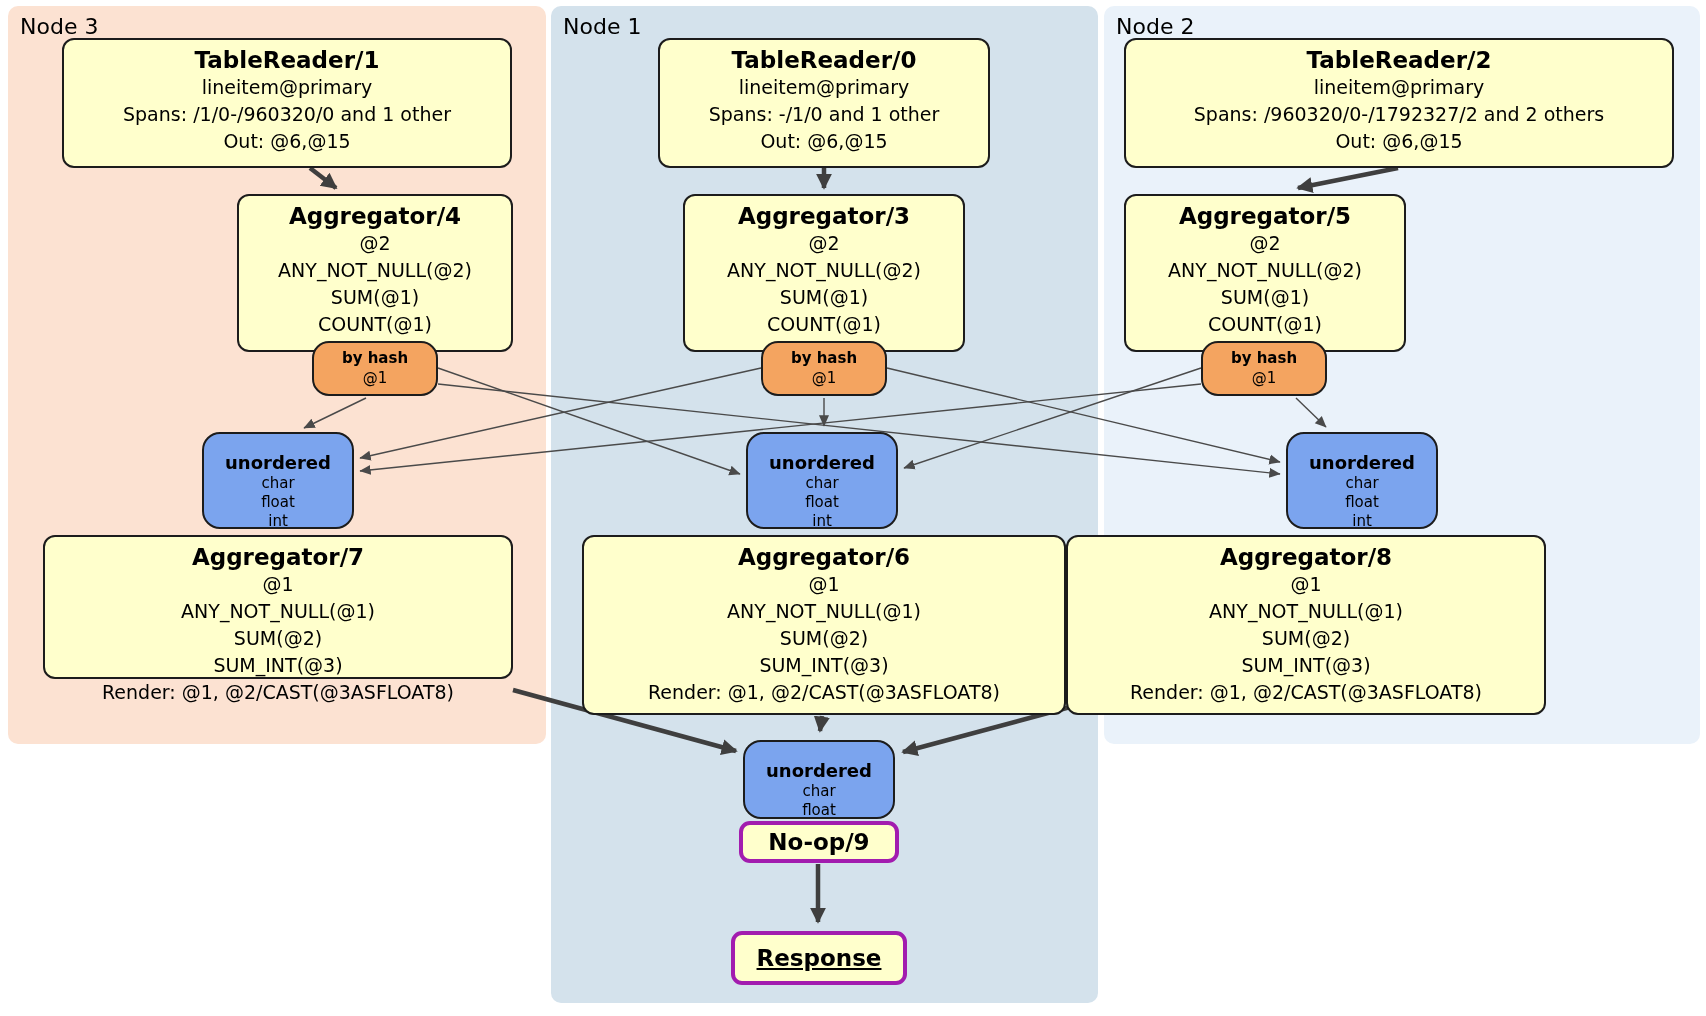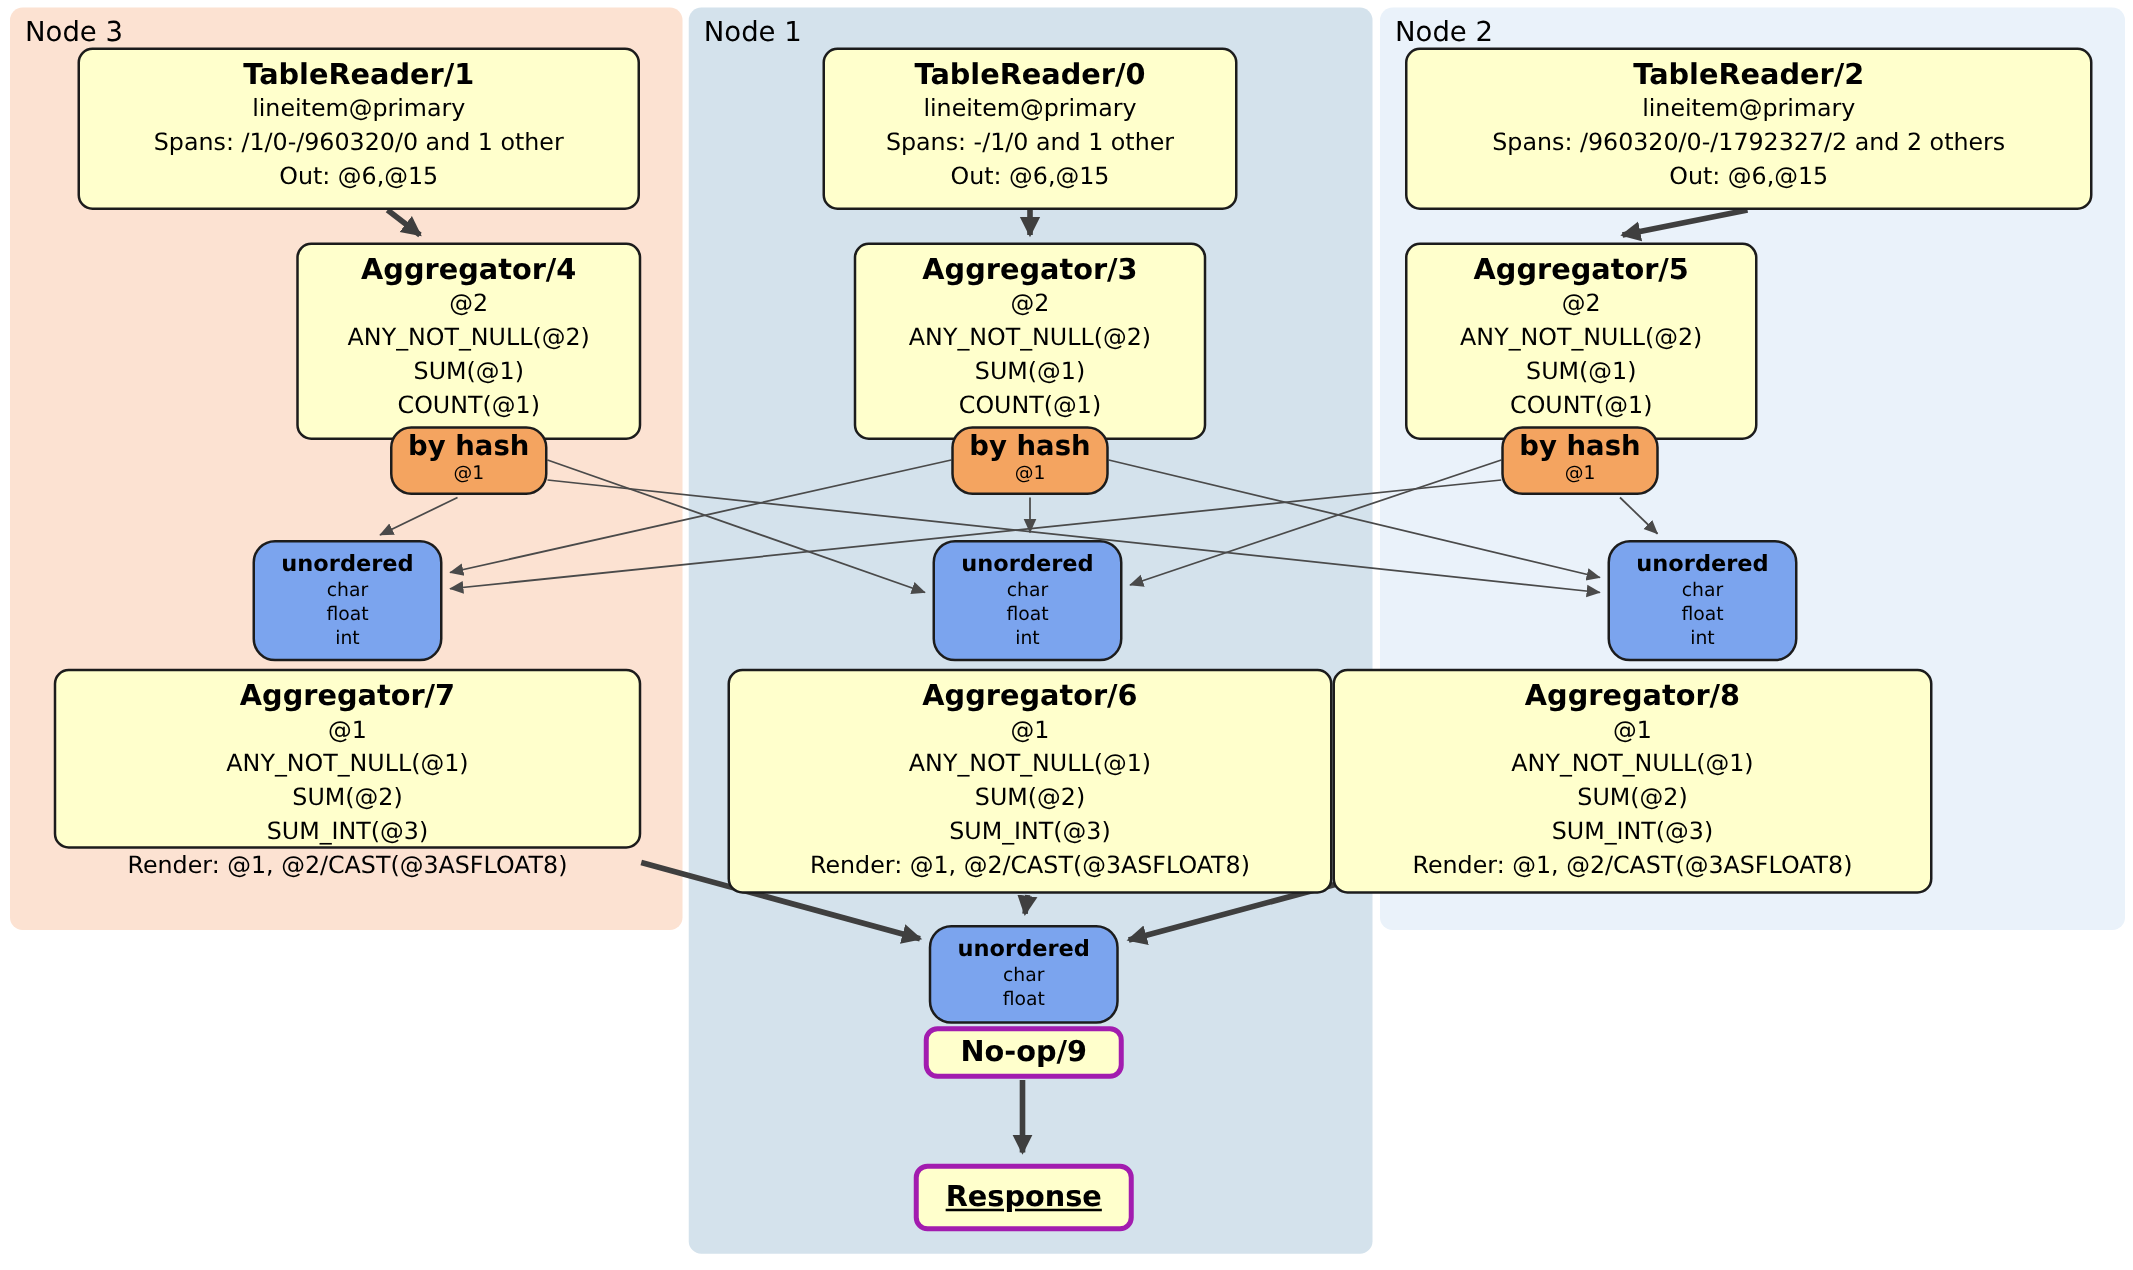--- a/index.html
+++ b/index.html
@@ -15,25 +15,25 @@
 
   #edges { position:absolute; left:0; top:0; z-index:5; }
 
   .box { position:absolute; background:#ffffcc; border:2px solid #1c1c1c; border-radius:12px;
          z-index:10; text-align:center; color:#000; box-sizing:border-box; padding-top:6px; }
   .box-title { font-size:23px; font-weight:bold; line-height:28px; white-space:nowrap; }
   .box-line  { font-size:19px; line-height:27px; white-space:nowrap; }
 
   .router { position:absolute; background:#f4a460; border:2px solid #1c1c1c; border-radius:17px;
             z-index:20; text-align:center; color:#000; box-sizing:border-box; padding-top:3px; }
-  .router-title { font-size:22px; font-weight:bold; line-height:24px; }
+  .router-title { font-size:15px; font-weight:bold; line-height:24px; }
   .router-detail { font-size:15px; line-height:17px; }
 
   .sync { position:absolute; background:#7ba4ee; border:2px solid #1c1c1c; border-radius:18px;
-          z-index:10; text-align:center; color:#000; box-sizing:border-box; padding-top:6px; }
+          z-index:10; text-align:center; color:#000; box-sizing:border-box; padding-top:17px; }
   .sync-title { font-size:18px; font-weight:bold; line-height:23px; }
   .sync-line  { font-size:15px; line-height:19px; }
 
   .smallbox { position:absolute; background:#ffffcc; border:4px solid #a21caf; border-radius:11px;
               z-index:10; display:flex; align-items:center; justify-content:center;
               font-size:23px; font-weight:bold; color:#000; box-sizing:border-box; }
 
   
   #tr1 { left:62px;   top:38px; width:450px; height:130px; }
   #tr0 { left:658px;  top:38px; width:332px; height:130px; }

